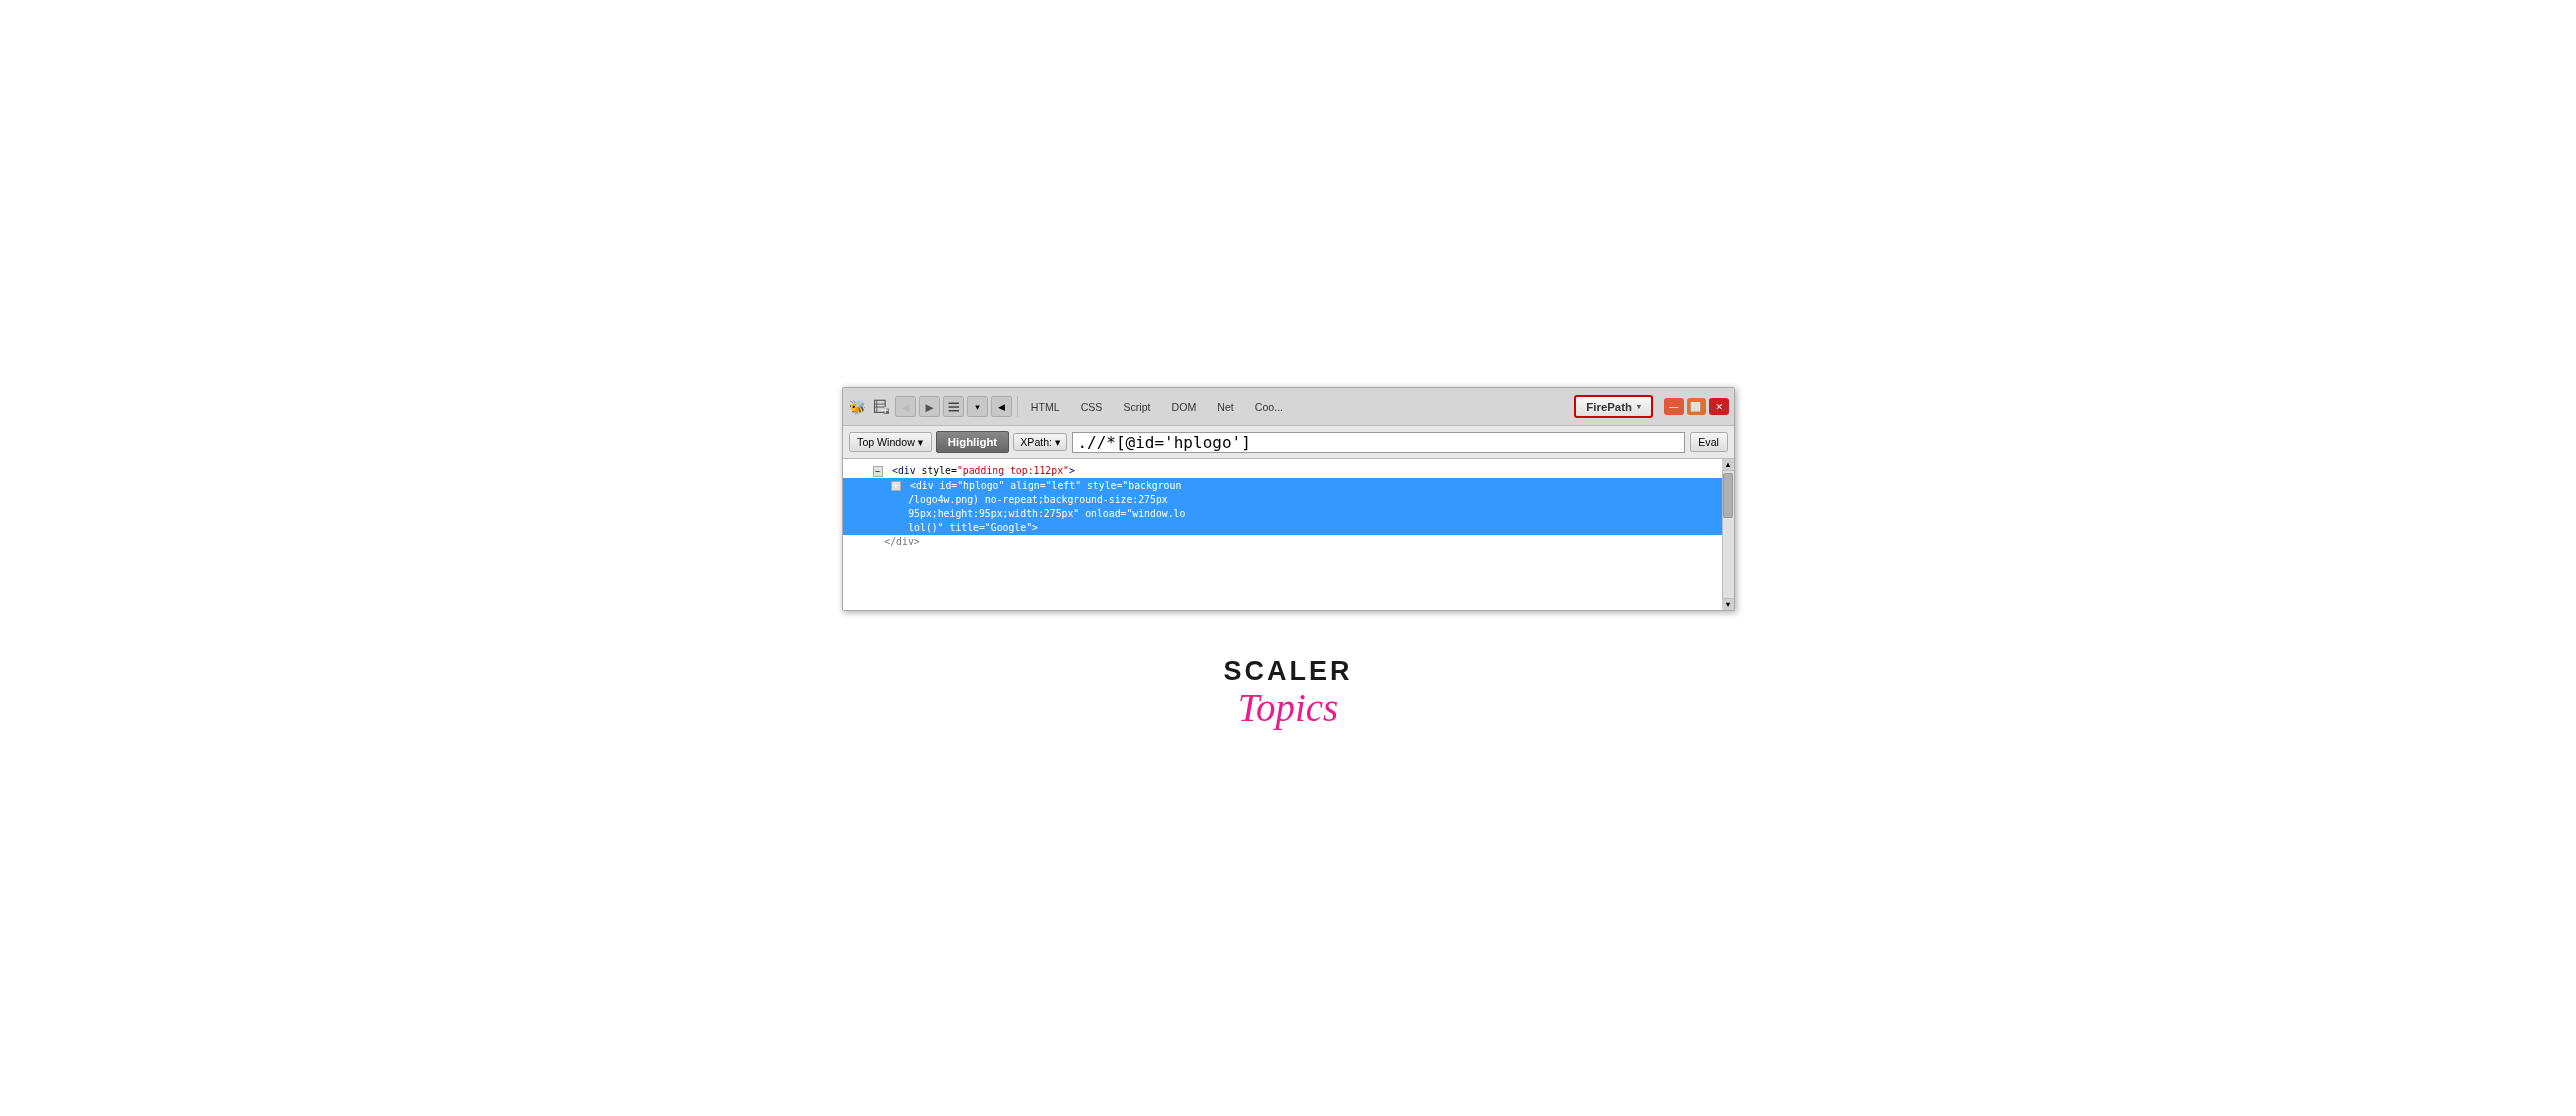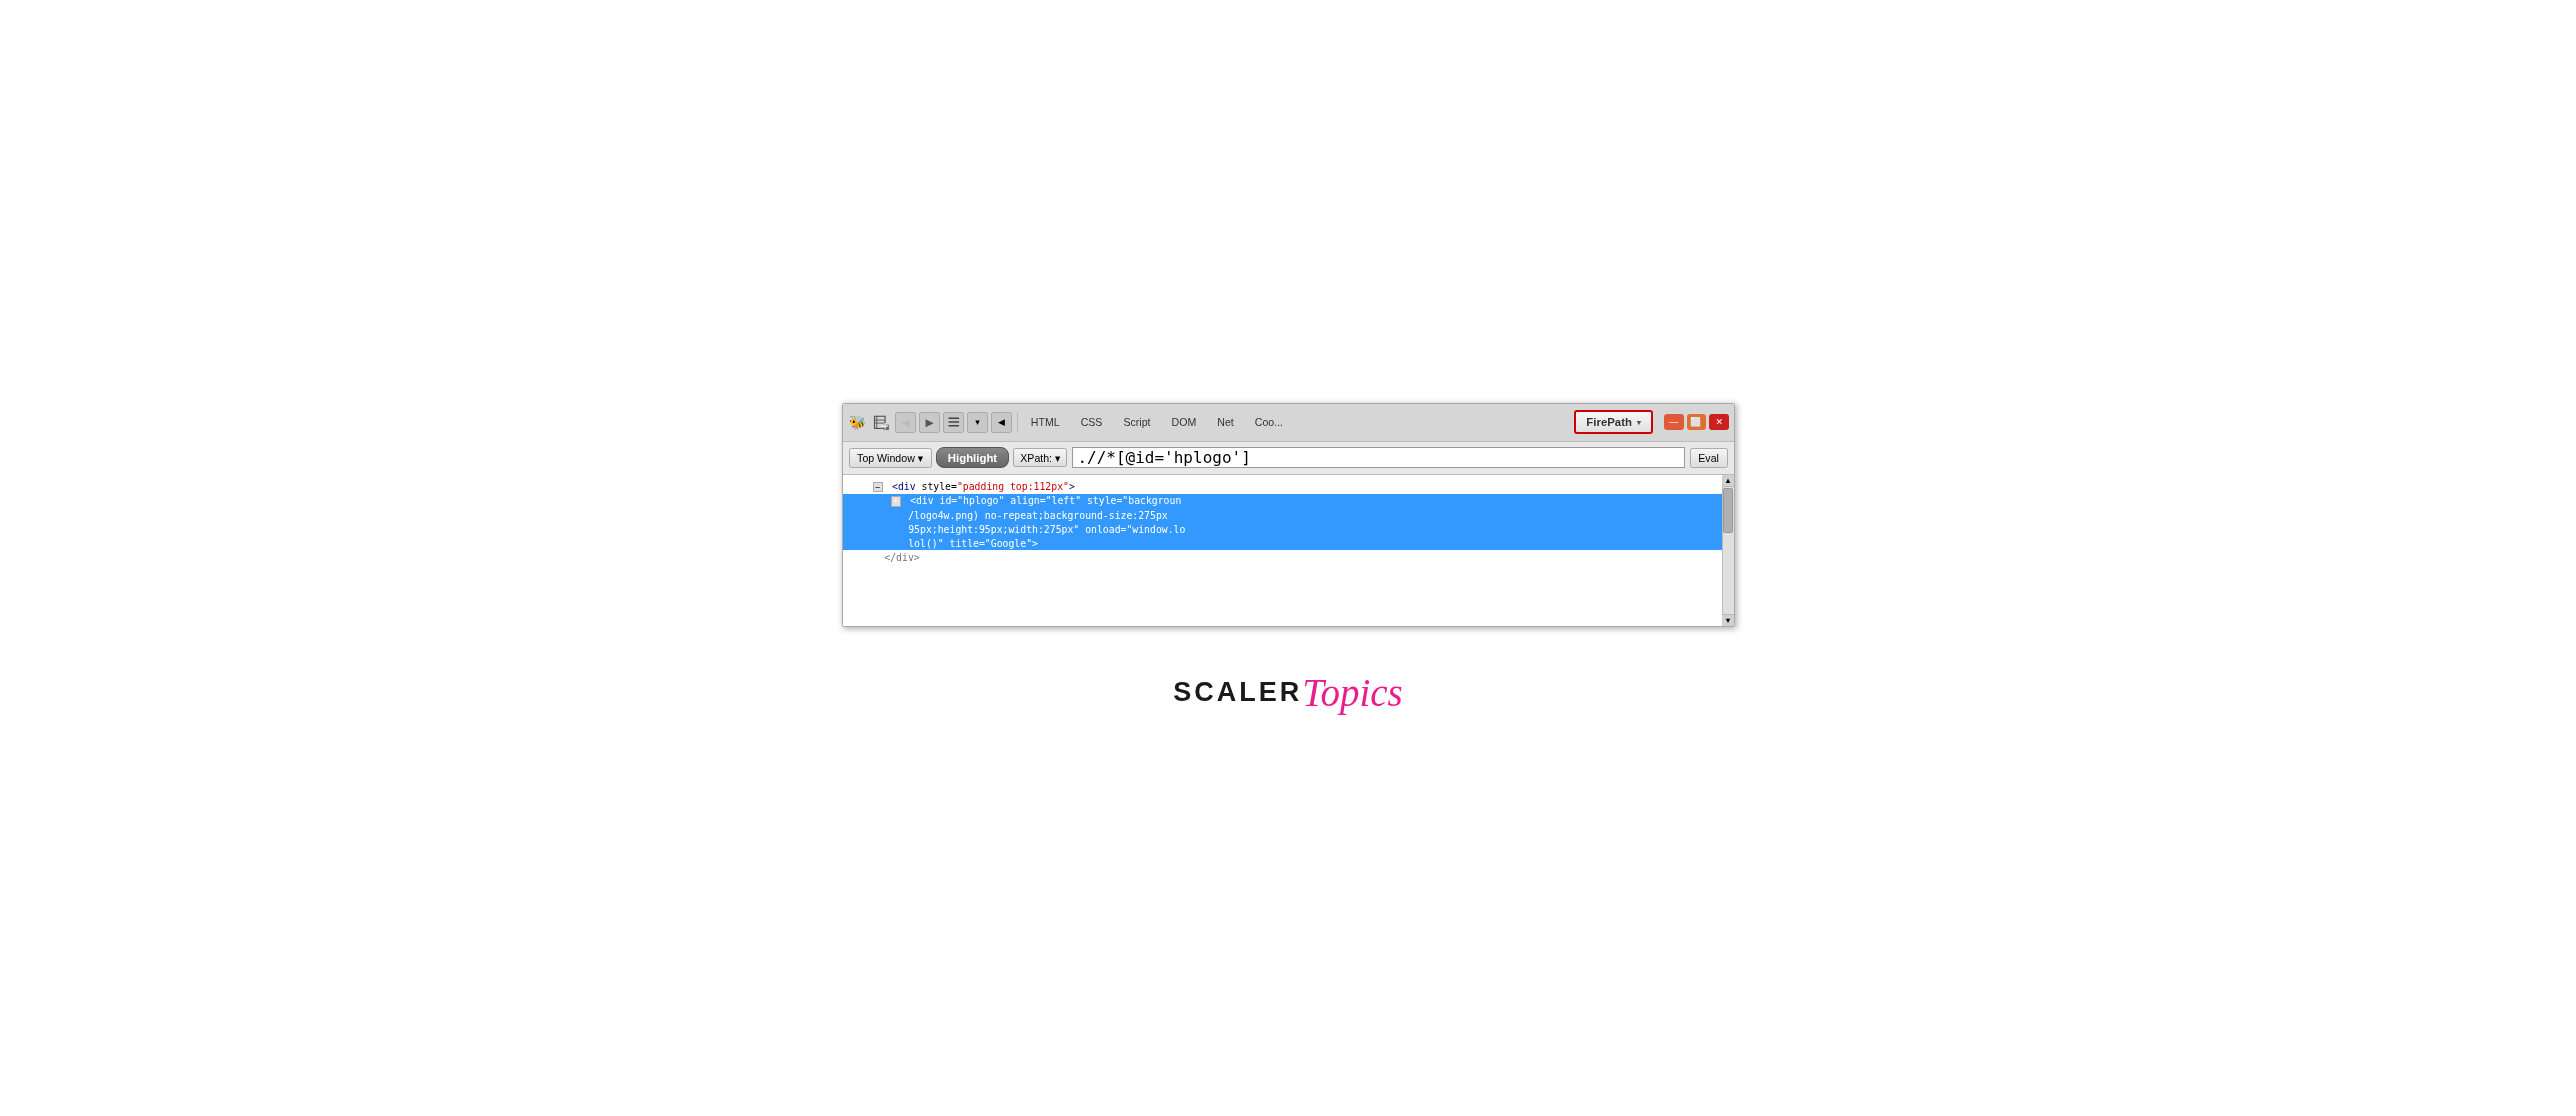--- a/index.html
+++ b/index.html
@@ -161,21 +161,21 @@
       border: 0.8px solid #aaa;
       border-radius: 2.3px;
       font-size: 10.6px;
       cursor: pointer;
     }
 
     .highlight-btn {
       padding: 3.8px 10.6px;
       background: linear-gradient(to bottom, #888, #666);
       border: 0.8px solid #555;
-      border-radius: 8px;
+      border-radius: 2px;
       font-size: 11.4px;
       font-weight: bold;
       color: #fff;
       cursor: pointer;
     }
 
     .xpath-label {
       display: flex;
       align-items: flex-start;
       gap: 3px;
@@ -308,21 +308,21 @@
       display: flex;
       align-items: center;
       justify-content: center;
       font-size: 7.6px;
       cursor: pointer;
     }
 
     
     .scaler-logo {
       display: flex;
-      flex-direction: row;
+      flex-direction: column;
       align-items: center;
       gap: 0px;
     }
 
     .scaler-text {
       font-family: Arial, sans-serif;
       font-weight: 900;
       font-size: 27px;
       letter-spacing: 3px;
       color: #1a1a1a;

